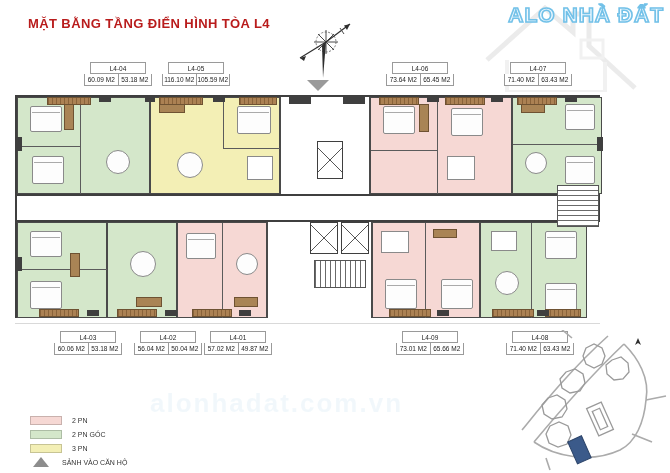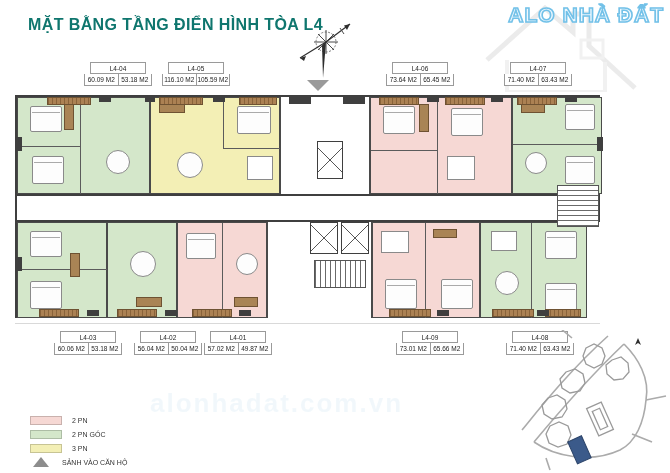--- a/index.html
+++ b/index.html
@@ -1,20 +1,20 @@
 <!DOCTYPE html>
 <html><head>
 <meta charset="utf-8">
 <style>
   html,body{margin:0;padding:0;}
   body{font-family:"Liberation Sans","DejaVu Sans",sans-serif;background:#ffffff;}
   #stage{position:relative;width:670px;height:473px;background:#ffffff;overflow:hidden;}
 
   
-  .title{position:absolute;left:28px;top:16px;font-size:16px;font-weight:700;color:#0f766e;letter-spacing:.4px;}
+  .title{position:absolute;left:28px;top:16px;font-size:13px;font-weight:700;color:#b91c1c;letter-spacing:.4px;}
 
   .logo{position:absolute;right:6px;top:4px;width:175px;text-align:right;line-height:1;}
   .logo .l1{font-size:21px;font-weight:800;color:#eef8ff;-webkit-text-stroke:1.6px #72c1e8;text-stroke:1.6px #72c1e8;letter-spacing:1px;text-shadow:0 0 1px #9ed7f2;}
   .logo .l2{font-size:13px;font-weight:800;color:#eef8ff;-webkit-text-stroke:1.2px #72c1e8;margin-top:2px;letter-spacing:1px;text-shadow:0 0 1px #9ed7f2;}
   .house-svg{position:absolute;right:0;top:0;opacity:.55;}
 
   .ghostmark{position:absolute;font-size:26px;font-weight:800;color:#cfe6f2;opacity:.28;letter-spacing:2px;pointer-events:none;}
 
   
   .unit-label{position:absolute;width:68px;font-size:6.5px;color:#222;text-align:center;line-height:1.45;}

